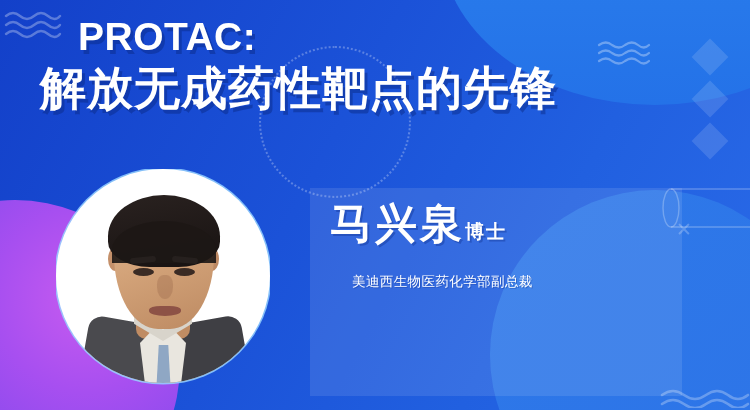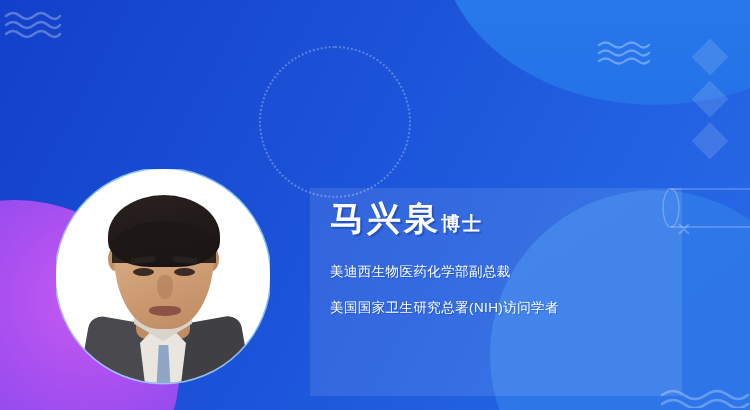--- a/index.html
+++ b/index.html
@@ -157,30 +157,30 @@
               background:#8d5246; border-radius:40% 40% 55% 55%; }
 
   
   .speaker {
     position:absolute;
     left:330px; top:196px;
     z-index:8;
     color:#ffffff;
   }
   .sp-name {
-    font-size:34px; font-weight:bold; letter-spacing:3px;
+    font-size:42px; font-weight:bold; letter-spacing:3px;
     text-shadow:2px 2px 0 rgba(12,44,135,.35);
     display:inline-block; vertical-align:baseline;
   }
   .sp-title {
     font-size:19px; font-weight:bold; letter-spacing:2px; 
     text-shadow:2px 2px 0 rgba(12,44,135,.35);
     display:inline-block; vertical-align:baseline;
   }
-  .cred-list { margin-top:20px; }
+  .cred-list { margin-top:20px;margin-left:22px; }
   .cred {
     font-size:13.5px; line-height:19px; letter-spacing:.4px;
     color:#ffffff; margin-bottom:17px;
     text-shadow:1px 1px 0 rgba(12,44,135,.32);
     white-space:nowrap;
   }
 </style>
 </head>
 <body>
 
@@ -231,20 +231,24 @@
         <path d="M13 3 H92"></path>
         <path d="M13 41 H92"></path>
       </g>
     </svg>
   </div>
 
   <div class="bg xmark">✕</div>
 
   <div class="panel"></div>
 
+  <div class="headline">
+    <div class="l1">PROTAC:</div>
+    <div class="l2">解放无成药性靶点的先锋</div>
+  </div>
 
   <div class="portrait-wrap">
     <div class="portrait-disc"></div>
     <div class="portrait-clip">
       <div class="p-suit-l"></div>
       <div class="p-suit-r"></div>
       <div class="p-neck"></div>
       <div class="p-shirt"></div>
       <div class="p-collar"></div>
       <div class="p-tie"></div>
@@ -261,17 +265,16 @@
       <div class="p-mouth"></div>
     </div>
   </div>
 
   <div class="speaker">
     <div>
       <span class="sp-name">马兴泉</span><span class="sp-title">博士</span>
     </div>
     <div class="cred-list">
       <div class="cred">美迪西生物医药化学部副总裁</div>
-      <div class="cred">美国国家卫生研究总署(NIH)访问学者</div>
     </div>
   </div>
 
 </div>
 
 </body></html>

